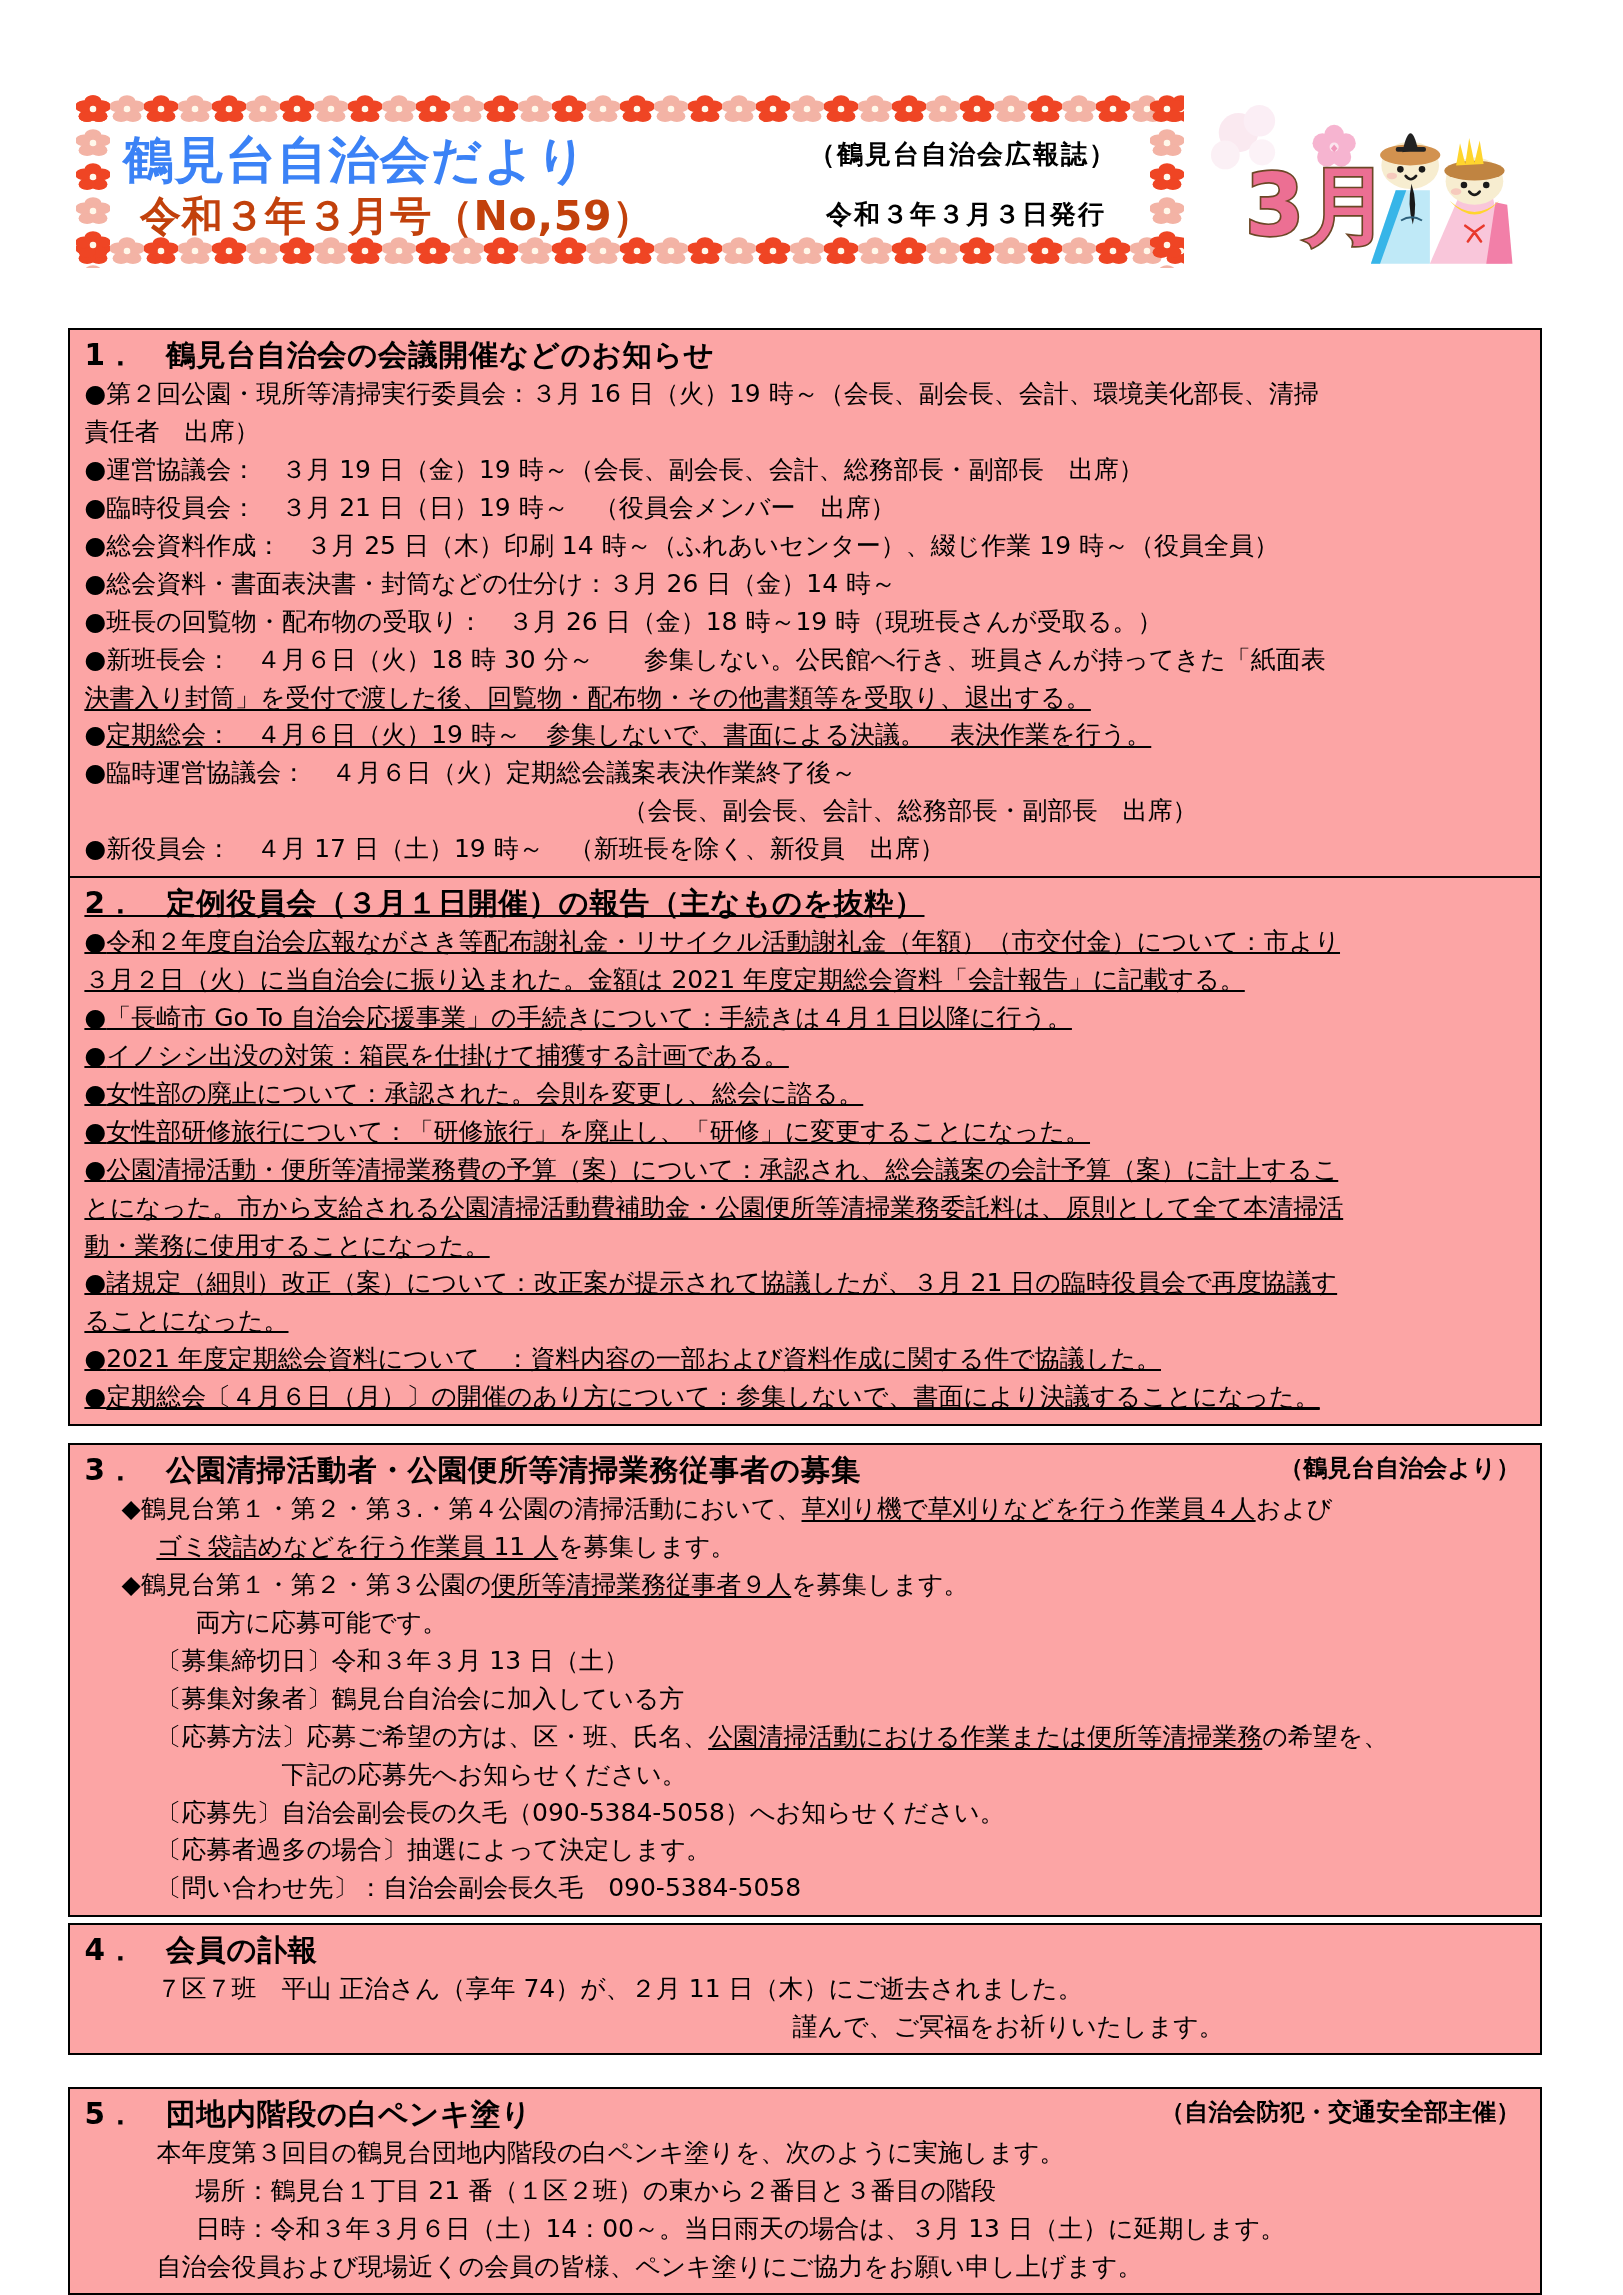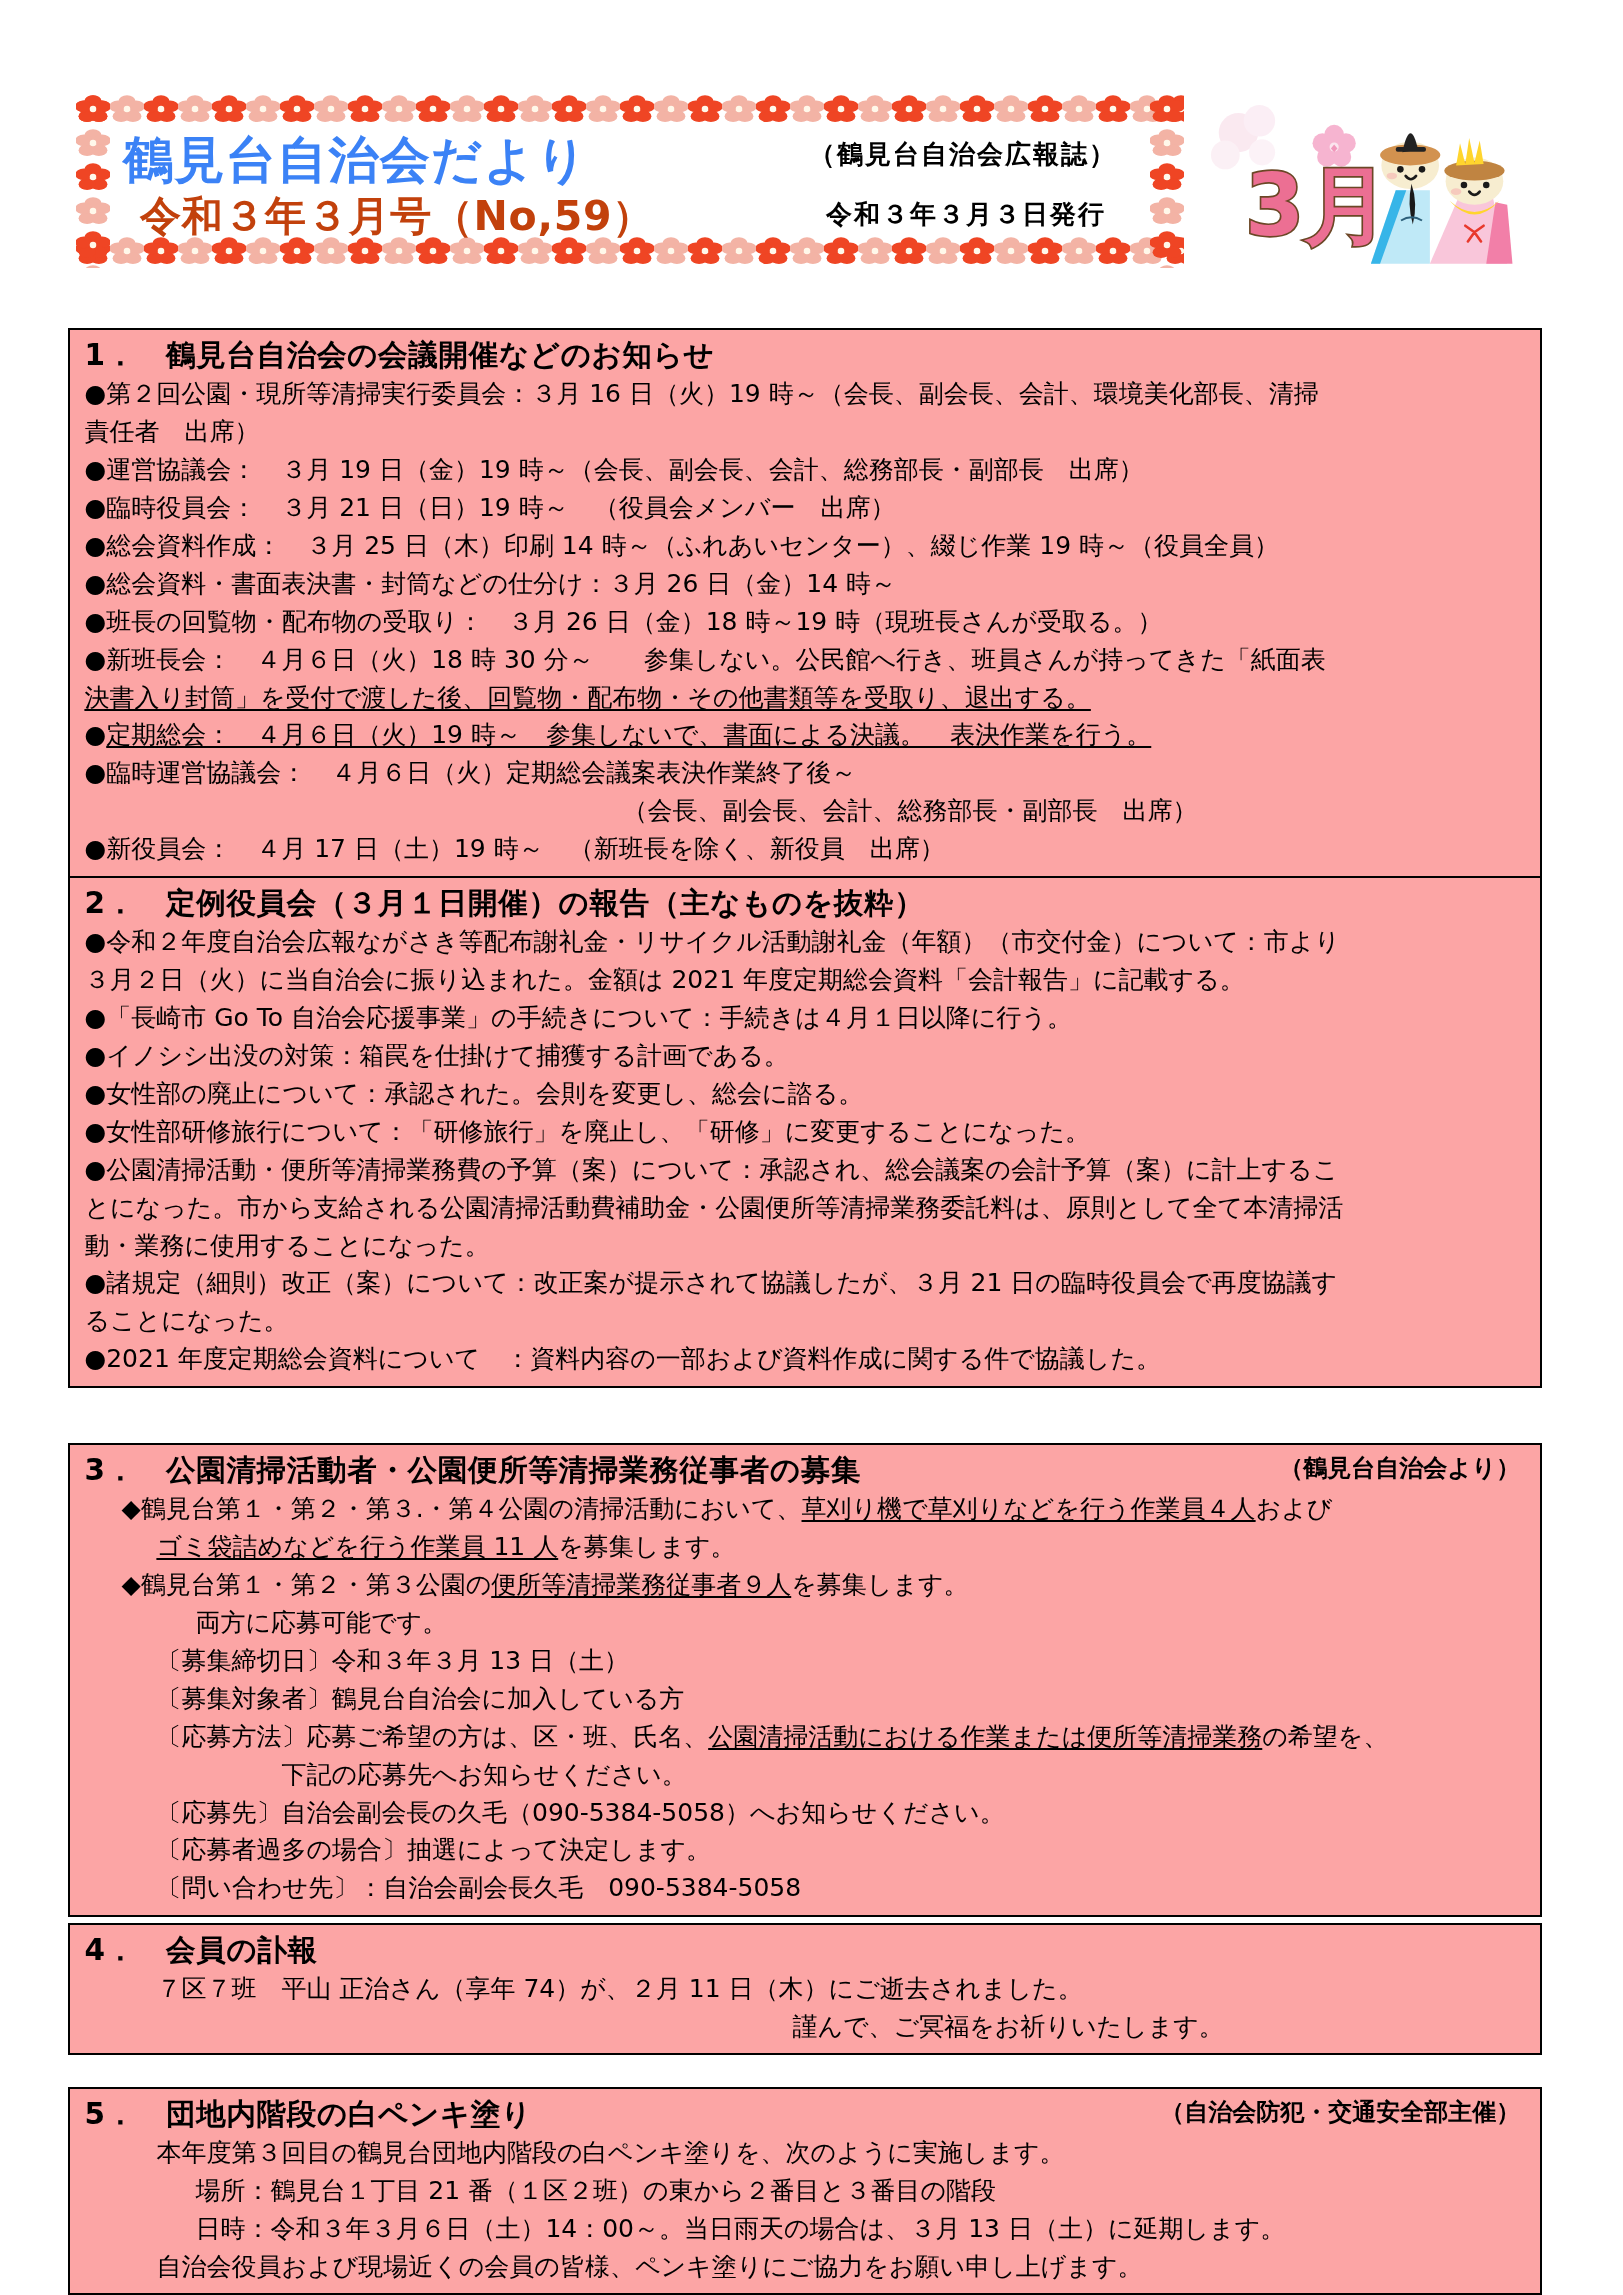--- a/index.html
+++ b/index.html
@@ -1192,34 +1192,35 @@
         <div class="line"><span>●</span><span>総会資料作成：　３月 25 日（木）印刷 14 時～（ふれあいセンター）、綴じ作業 19 時～（役員全員）</span></div>
         <div class="line"><span>●</span><span>総会資料・書面表決書・封筒などの仕分け：３月 26 日（金）14 時～</span></div>
         <div class="line"><span>●</span><span>班長の回覧物・配布物の受取り：　３月 26 日（金）18 時～19 時（現班長さんが受取る。）</span></div>
         <div class="line"><span>●</span><span>新班長会：　４月６日（火）18 時 30 分～　　参集しない。公民館へ行き、班員さんが持ってきた「紙面表</span></div>
         <div class="line"><span class="u">決書入り封筒」を受付で渡した後、回覧物・配布物・その他書類等を受取り、退出する。</span></div>
         <div class="line"><span>●</span><span class="u">定期総会：　４月６日（火）19 時～　参集しないで、書面による決議。　表決作業を行う。</span></div>
         <div class="line"><span>●</span><span>臨時運営協議会：　４月６日（火）定期総会議案表決作業終了後～</span></div>
         <div class="line ind-c"><span>（会長、副会長、会計、総務部長・副部長　出席）</span></div>
         <div class="line"><span>●</span><span>新役員会：　４月 17 日（土）19 時～　（新班長を除く、新役員　出席）</span></div>
       </div>
-      <div class="sec" style="top: 876px;">
+      <div class="sec" style="top: 876px; text-decoration: underline;">
         <div class="sec-head">2．　定例役員会（３月１日開催）の報告（主なものを抜粋）</div>
         <div class="line"><span>●</span><span>令和２年度自治会広報ながさき等配布謝礼金・リサイクル活動謝礼金（年額）（市交付金）について：市より</span></div>
         <div class="line"><span>３月２日（火）に当自治会に振り込まれた。金額は 2021 年度定期総会資料「会計報告」に記載する。</span></div>
         <div class="line"><span>●</span><span>「長崎市 Go To 自治会応援事業」の手続きについて：手続きは４月１日以降に行う。</span></div>
         <div class="line"><span>●</span><span>イノシシ出没の対策：箱罠を仕掛けて捕獲する計画である。</span></div>
         <div class="line"><span>●</span><span>女性部の廃止について：承認された。会則を変更し、総会に諮る。</span></div>
         <div class="line"><span>●</span><span>女性部研修旅行について：「研修旅行」を廃止し、「研修」に変更することになった。</span></div>
         <div class="line"><span>●</span><span>公園清掃活動・便所等清掃業務費の予算（案）について：承認され、総会議案の会計予算（案）に計上するこ</span></div>
         <div class="line"><span>とになった。市から支給される公園清掃活動費補助金・公園便所等清掃業務委託料は、原則として全て本清掃活</span></div>
         <div class="line"><span>動・業務に使用することになった。</span></div>
         <div class="line"><span>●</span><span>諸規定（細則）改正（案）について：改正案が提示されて協議したが、３月 21 日の臨時役員会で再度協議す</span></div>
         <div class="line"><span>ることになった。</span></div>
         <div class="line"><span>●</span><span>2021 年度定期総会資料について　：資料内容の一部および資料作成に関する件で協議した。</span></div>
+        <div class="line"><span>●</span><span class="u">定期総会〔４月６日（月）〕の開催のあり方について：参集しないで、書面により決議することになった。</span></div>
       </div>
       <div class="sec" style="top: 1430px; margin-top: 13px;">
         <div class="sec-head">3．　公園清掃活動者・公園便所等清掃業務従事者の募集<span class="right-note">（鶴見台自治会より）</span></div>
         <div class="line ind1"><span>◆</span><span>鶴見台第１・第２・第３.・第４公園の清掃活動において、</span><span class="u">草刈り機で草刈りなどを行う作業員４人</span><span>および</span></div>
         <div class="line ind2"><span class="u">ゴミ袋詰めなどを行う作業員 11 人</span><span>を募集します。</span></div>
         <div class="line ind1"><span>◆</span><span>鶴見台第１・第２・第３公園の</span><span class="u">便所等清掃業務従事者９人</span><span>を募集します。</span></div>
         <div class="line ind3"><span>両方に応募可能です。</span></div>
         <div class="line ind2"><span>〔募集締切日〕令和３年３月 13 日（土）</span></div>
         <div class="line ind2"><span>〔募集対象者〕鶴見台自治会に加入している方</span></div>
         <div class="line ind2"><span>〔応募方法〕応募ご希望の方は、区・班、氏名、</span><span class="u">公園清掃活動における作業または便所等清掃業務</span><span>の希望を、</span></div>

